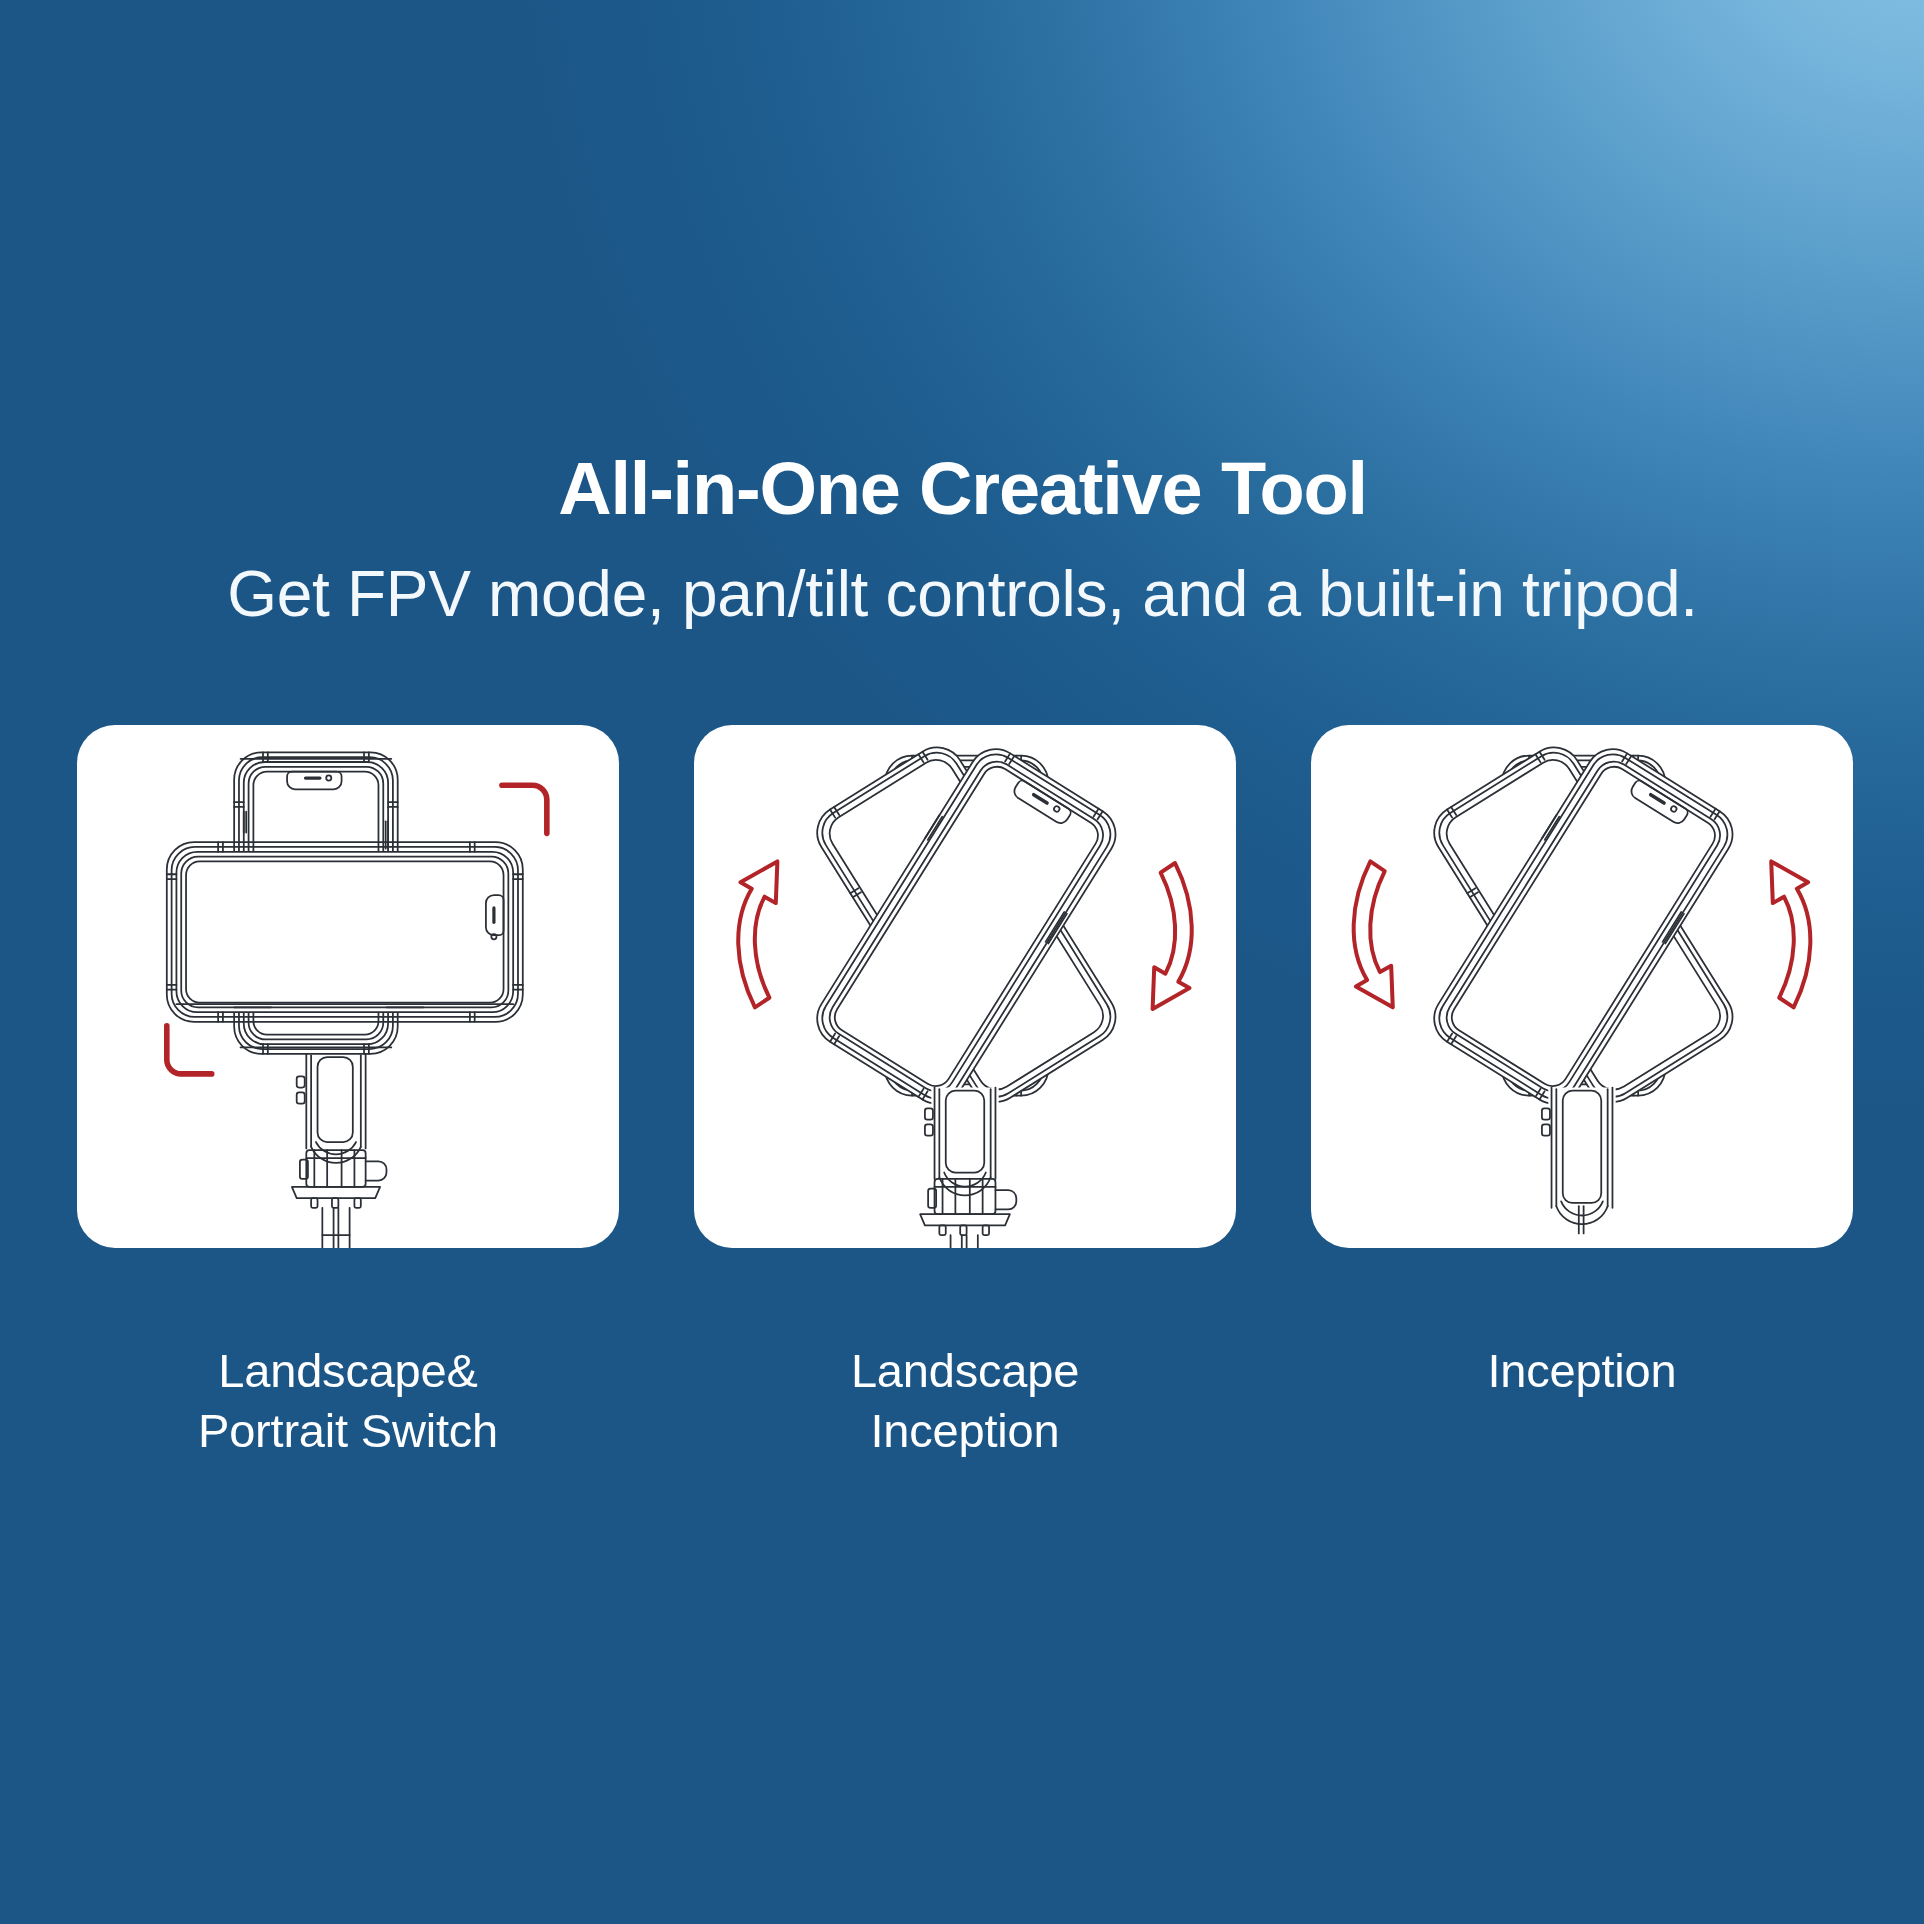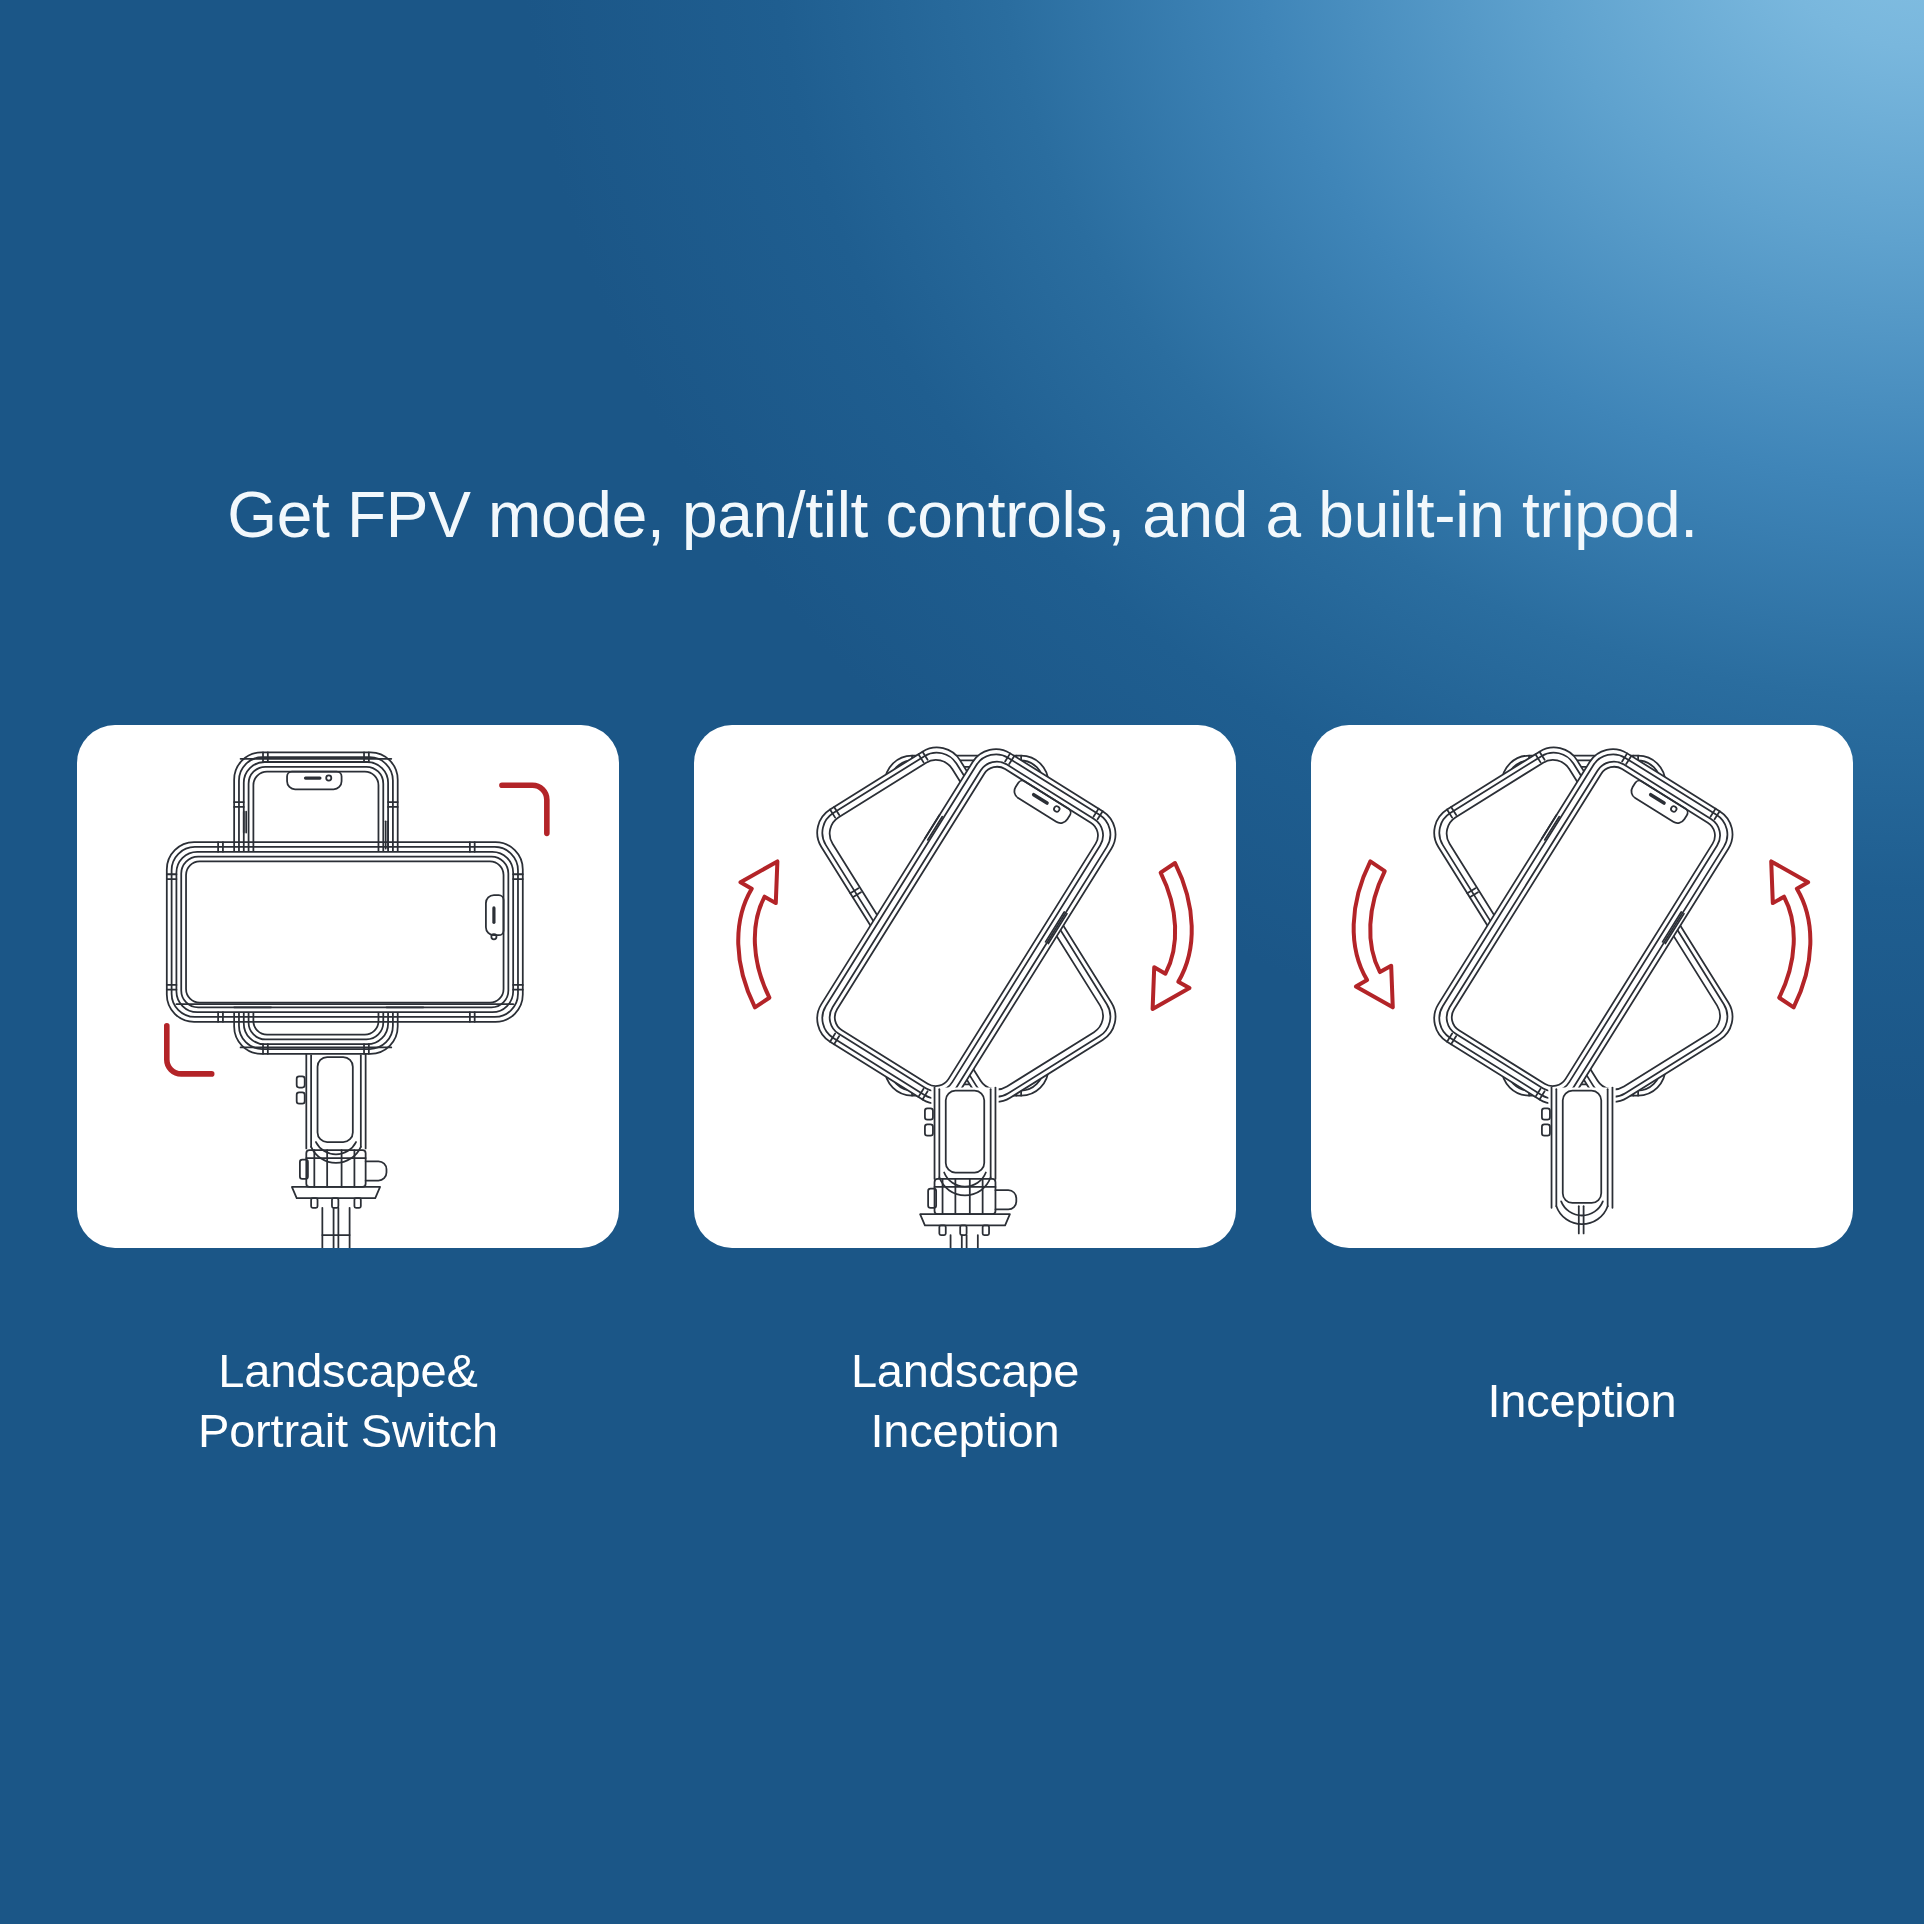--- a/index.html
+++ b/index.html
@@ -76,39 +76,39 @@
   }
 
   
   #captions {
     position: absolute;
     left: 77px;
     top: 1341px;
     width: 1776px;
     display: flex;
     justify-content: space-between;
-    align-items: center;
   }
   .caption {
     width: 542px;
     text-align: center;
     color: #ffffff;
     font-size: 47px;
     font-weight: 400;
     line-height: 1.28;
     letter-spacing: -0.2px;
   }
   .caption .l2 { display: block; }
 </style>
 </head>
 <body>
 
 <div id="page">
 
   <div id="header">
+    <h1 id="title">All-in-One Creative Tool</h1>
     <p id="subtitle">Get FPV mode, pan/tilt controls, and a built-in tripod.</p>
   </div>
 
   <div id="cards">
 
     <div class="card">
       <svg viewBox="0 0 676 652">
         <g fill="none" stroke="#2b2f36" stroke-width="2.2" stroke-linejoin="round" stroke-linecap="round">
 
           <g>

